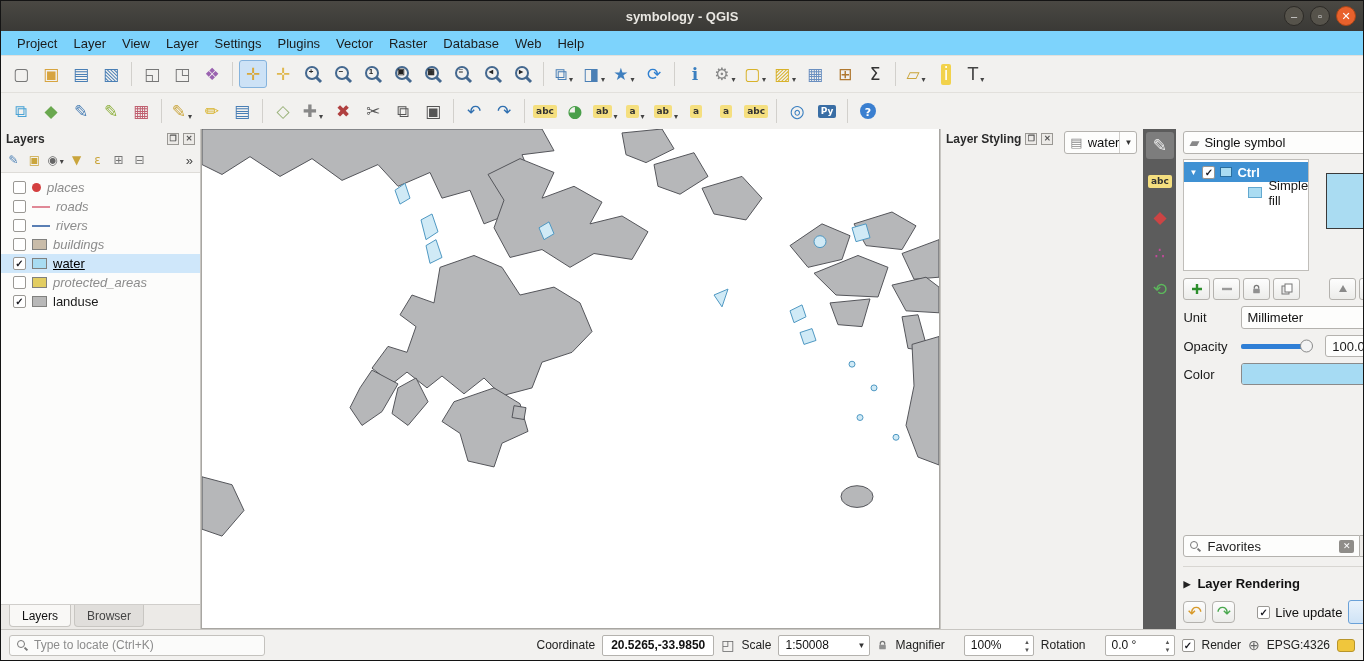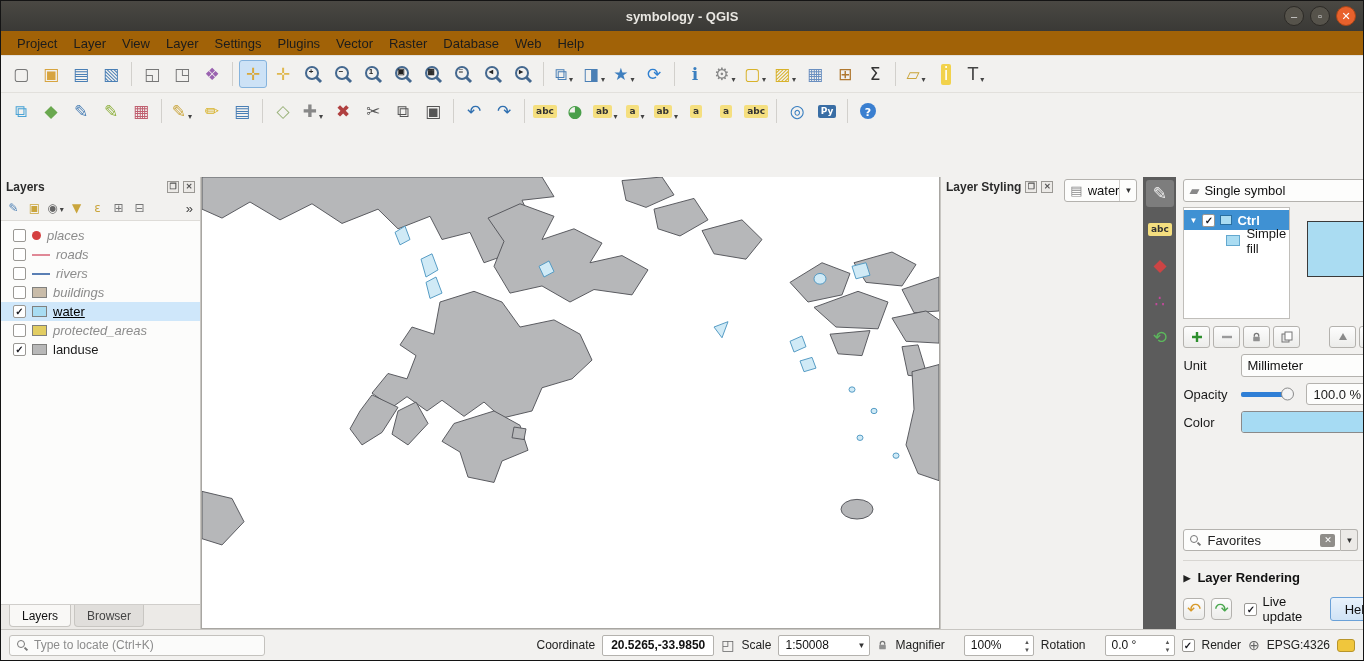--- a/index.html
+++ b/index.html
@@ -7,38 +7,38 @@
   .window{width:1364px;height:661px;border:1px solid #141414;display:flex;flex-direction:column;
     background:#f2f1ef;font-family:"Liberation Sans",sans-serif;overflow:hidden;}
   
   .titlebar{height:30px;flex:none;background:linear-gradient(#4a4843,#3a3936);display:flex;align-items:center;position:relative;}
   .title-text{flex:1;text-align:center;color:#e9e7e2;font-weight:bold;font-size:13px;}
   .win-controls{position:absolute;right:7px;top:5px;display:flex;gap:6px;}
   .win-btn{width:20px;height:20px;border-radius:50%;background:#56534b;border:1px solid #2c2a26;color:#ddd;
     font-size:11px;line-height:18px;text-align:center;}
   .win-btn.close{background:#e8612c;border-color:#a94517;color:#fff;}
   
-  .menubar{height:24px;flex:none;display:flex;align-items:center;padding-left:8px;font-size:13px;color:#1c1c1c;background:#a16207;}
+  .menubar{height:24px;flex:none;display:flex;align-items:center;padding-left:8px;font-size:13px;color:#1c1c1c;background:#7dd3fc;}
   .menu-item{padding:3px 8px;border-radius:3px;}
   
   .toolbar{height:37px;flex:none;display:flex;align-items:center;padding:0 5px;background:#f2f1ef;border-top:1px solid #e2e0dc;}
   .tbtn{height:28px;min-width:28px;display:flex;align-items:center;justify-content:center;margin:0 1px;border-radius:3px;padding:0 2px;}
   .tbtn.active{background:#cde2f6;border:1px solid #85b3dd;}
   .glyph{font-size:17px;line-height:1;font-family:"DejaVu Sans",sans-serif;}
   .glyph.small{font-size:9px;font-weight:bold;}
   .glyph.chip{padding:2px 3px;border-radius:2px;}
   .glyph.round{width:16px;height:16px;border-radius:50%;font-size:11px;line-height:16px;text-align:center;font-weight:bold;}
   .dd{font-size:8px;color:#444;margin-left:2px;align-self:flex-end;margin-bottom:4px;}
   .tsep{width:1px;height:24px;background:#d2d0cc;margin:0 5px;flex:none;}
   .magicon{width:18px;height:18px;position:relative;display:inline-block;}
   .magicon::before{content:"";position:absolute;left:1px;top:1px;width:10px;height:10px;border:2px solid #44688f;border-radius:50%;}
   .magicon::after{content:"";position:absolute;width:7px;height:3px;background:#44688f;right:0;bottom:2px;transform:rotate(45deg);}
   .magsub{position:absolute;left:2px;top:2px;width:10px;height:10px;font-size:8px;font-weight:bold;color:#222;text-align:center;line-height:10px;}
   
-  .main{flex:1;display:flex;min-height:0;margin-top:48px;}
+  .main{flex:1;display:flex;min-height:0;}
   
   .left-panel{width:200px;flex:none;display:flex;flex-direction:column;background:#f2f1ef;border-right:1px solid #c8c6c2;}
   .panel-header{height:19px;flex:none;display:flex;align-items:center;padding:0 5px;font-size:12px;font-weight:bold;color:#2b2b2b;}
   .ph-title{flex:1;}
   .ph-icon{width:12px;height:12px;margin-left:4px;font-size:8px;line-height:10px;text-align:center;color:#555;border:1px solid #9a9894;background:#eceae7;}
   .lp-toolbar{height:25px;flex:none;display:flex;align-items:center;padding:0 2px;border-bottom:1px solid #dedcd8;}
   .lp-btn{width:21px;height:20px;display:flex;align-items:center;justify-content:center;}
   .lp-overflow{margin-left:auto;color:#444;font-size:13px;padding-right:5px;}
   .layer-list{flex:1;background:#fcfcfb;padding-top:5px;overflow:hidden;text-align:center;}
   .layer-row{height:19px;display:flex;align-items:center;gap:6px;padding-left:12px;font-size:13px;}
@@ -70,21 +70,21 @@
   .sp-body{flex:1;display:flex;min-height:0;}
   .strip{width:33px;flex:none;background:#5c5c5c;display:flex;flex-direction:column;align-items:center;gap:9px;padding-top:3px;}
   .strip-btn{width:28px;height:27px;display:flex;align-items:center;justify-content:center;border-radius:3px;}
   .strip-btn.active{background:#7d7d7d;}
   .sp-content{flex:1;min-width:0;display:flex;flex-direction:column;padding:2px 8px 5px 7px;}
   .symbol-row{display:flex;margin-top:5px;flex:none;}
   .symbol-box{flex:1;height:112px;background:#fff;border:1px solid #c0beba;padding-top:2px;}
   .tree-root{height:20px;display:flex;align-items:center;gap:5px;background:#3f91d3;color:#fff;padding-left:5px;font-size:13px;font-weight:bold;}
   .tree-arrow{font-size:8px;}
   .tree-swatch{width:12px;height:10px;border:1px solid #2a6fa0;flex:none;}
-  .tree-child{height:21px;display:flex;align-items:center;gap:6px;padding-left:42px;font-size:13px;color:#1a1a1a;}
+  .tree-child{height:21px;display:flex;align-items:center;gap:6px;padding-left:64px;font-size:13px;color:#1a1a1a;}
   .tree-child .tree-swatch{width:14px;height:11px;border:1px solid #63a8cf;}
   .sym-preview{width:96px;flex:none;display:flex;justify-content:center;align-items:flex-start;padding-top:14px;}
   .preview-swatch{width:62px;height:56px;border:1px solid #3a3a3a;}
   .sym-btns{display:flex;gap:3px;align-items:center;margin-top:7px;flex:none;}
   .sym-btn{width:27px;height:22px;border:1px solid #b4b2ae;border-radius:3px;background:linear-gradient(#fdfdfd,#ececea);display:flex;align-items:center;justify-content:center;}
   .sym-btn.gap{margin-left:26px;}
   .prop-row{display:flex;align-items:center;margin-top:6px;font-size:13px;color:#1a1a1a;flex:none;}
   .prop-label{width:58px;flex:none;}
   .select-box{flex:1;}
   .slider{flex:1;display:flex;align-items:center;height:22px;padding-right:10px;}

